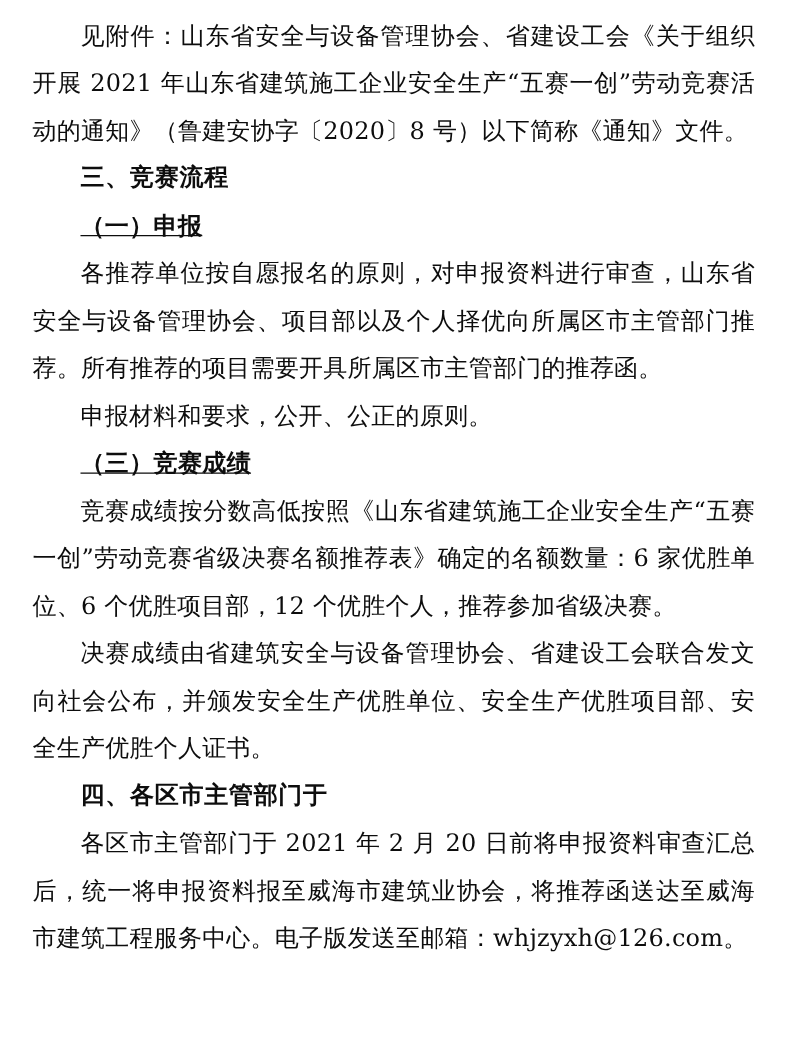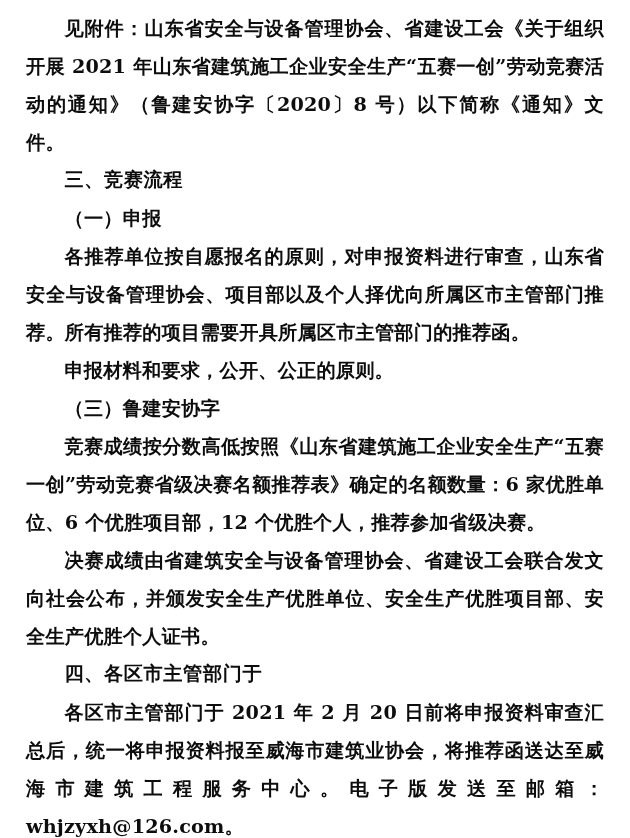--- a/index.html
+++ b/index.html
@@ -22,51 +22,52 @@
     background: #ffffff;
   }
   .para {
     font-size: 19.2px;
     line-height: 38px;
     text-align: justify;
     text-justify: inter-ideograph;
     text-indent: 2em;
     margin: 0;
     letter-spacing: 0.2px;
-    font-weight: 700;
+    font-weight: 400;
   }
   .heading {
     font-size: 19.2px;
     line-height: 38px;
     text-indent: 2em;
     margin: 0;
     font-weight: bold;
     letter-spacing: 0.6px;
     font-family: Liberation Mono, monospace;
   }
   .subhead {
     font-size: 19.2px;
     line-height: 38px;
     text-indent: 2em;
     margin: 0;
     font-weight: bold;
     letter-spacing: 0.3px;
+    text-decoration: underline;
   }
   .last-line-full {
     text-align: justify;
     text-justify: inter-ideograph;
   }
 </style>
 </head>
 <body>
 
 <div class="page">
   <p class="para">见附件：山东省安全与设备管理协会、省建设工会《关于组织开展 2021 年山东省建筑施工企业安全生产“五赛一创”劳动竞赛活动的通知》（鲁建安协字〔2020〕8 号）以下简称《通知》文件。</p>
   <p class="heading">三、竞赛流程</p>
   <p class="subhead">（一）申报</p>
   <p class="para">各推荐单位按自愿报名的原则，对申报资料进行审查，山东省安全与设备管理协会、项目部以及个人择优向所属区市主管部门推荐。所有推荐的项目需要开具所属区市主管部门的推荐函。</p>
   <p class="para">申报材料和要求，公开、公正的原则。</p>
-  <p class="subhead">（三）鲁建安协字</p>
+  <p class="subhead">（三）竞赛成绩</p>
   <p class="para">竞赛成绩按分数高低按照《山东省建筑施工企业安全生产“五赛一创”劳动竞赛省级决赛名额推荐表》确定的名额数量：6 家优胜单位、6 个优胜项目部，12 个优胜个人，推荐参加省级决赛。</p>
   <p class="para">决赛成绩由省建筑安全与设备管理协会、省建设工会联合发文向社会公布，并颁发安全生产优胜单位、安全生产优胜项目部、安全生产优胜个人证书。</p>
   <p class="heading">四、各区市主管部门于</p>
   <p class="para last-line-full">各区市主管部门于 2021 年 2 月 20 日前将申报资料审查汇总后，统一将申报资料报至威海市建筑业协会，将推荐函送达至威海市建筑工程服务中心。电子版发送至邮箱：whjzyxh@126.com。</p>
 </div>
 
 </body></html>

